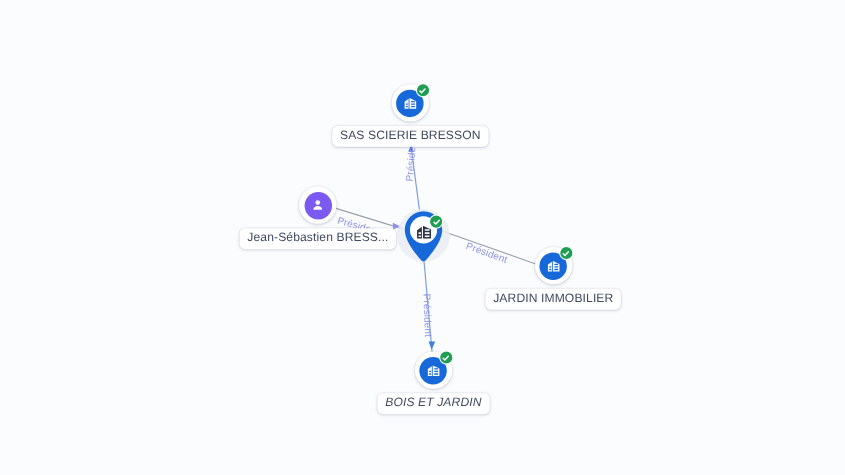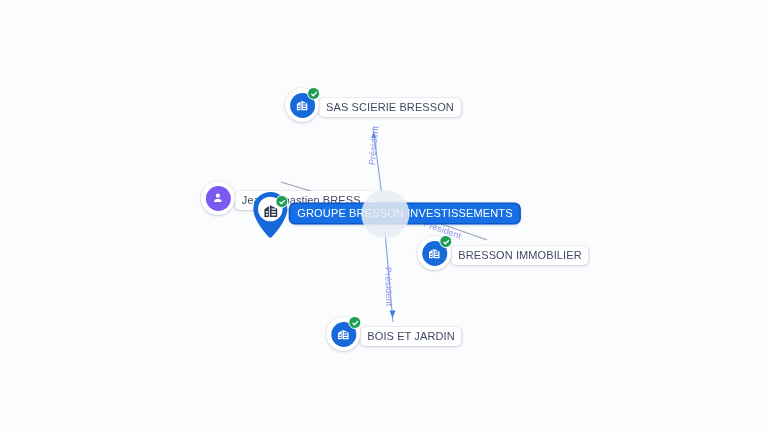--- a/index.html
+++ b/index.html
@@ -25,20 +25,21 @@
     top: 0;
     width: 768px;
     height: 432px;
   }
 
   
   .node {
     position: absolute;
     transform: translate(-50%, -50%);
     display: flex;
+    flex-direction: column;
     align-items: center;
   }
 
   
   .focus-halo {
     position: absolute;
     left: 50%;
     top: 50%;
     width: 48px;
     height: 48px;
@@ -217,24 +218,24 @@
         <svg width="14" height="14" viewBox="0 0 24 24" aria-hidden="true">
           <path fill="#ffffff" d="M3 21V10.2l6.2-4.4V21H3zm7.6 0V4.6L21 9.4V21h-10.4zM5 19h3v-2H5v2zm0-4h3v-2H5v2zm8 4h6v-2h-6v2zm0-4h6v-2h-6v2zm0-4h6V9h-6v2z"></path>
         </svg>
       </div>
       <span class="badge on-chip">
         <svg width="8" height="8" viewBox="0 0 24 24" aria-hidden="true">
           <path fill="none" stroke="#ffffff" stroke-width="4" stroke-linecap="round" stroke-linejoin="round" d="M5 12.5l4.6 4.6L19 7"></path>
         </svg>
       </span>
     </div>
-    <div class="label">BRESSON IMMOBILIER</div>
-  </div>
-
-  <div class="node" style="left:394px; top:334px;">
+    <div class="label">JARDIN IMMOBILIER</div>
+  </div>
+
+  <div class="node" style="left:394px; top:348px;font-style:italic;">
     <div class="chip">
       <div class="disc company">
         <svg width="14" height="14" viewBox="0 0 24 24" aria-hidden="true">
           <path fill="#ffffff" d="M3 21V10.2l6.2-4.4V21H3zm7.6 0V4.6L21 9.4V21h-10.4zM5 19h3v-2H5v2zm0-4h3v-2H5v2zm8 4h6v-2h-6v2zm0-4h6v-2h-6v2zm0-4h6V9h-6v2z"></path>
         </svg>
       </div>
       <span class="badge on-chip">
         <svg width="8" height="8" viewBox="0 0 24 24" aria-hidden="true">
           <path fill="none" stroke="#ffffff" stroke-width="4" stroke-linecap="round" stroke-linejoin="round" d="M5 12.5l4.6 4.6L19 7"></path>
         </svg>
@@ -254,16 +255,15 @@
         <svg width="17" height="17" viewBox="0 0 24 24" aria-hidden="true">
           <path fill="#2e3748" d="M3 21V10.2l6.2-4.4V21H3zm7.6 0V4.6L21 9.4V21h-10.4zM5 19h3v-2H5v2zm0-4h3v-2H5v2zm8 4h6v-2h-6v2zm0-4h6v-2h-6v2zm0-4h6V9h-6v2z"></path>
         </svg>
       </span>
       <span class="badge on-pin">
         <svg width="8" height="8" viewBox="0 0 24 24" aria-hidden="true">
           <path fill="none" stroke="#ffffff" stroke-width="4" stroke-linecap="round" stroke-linejoin="round" d="M5 12.5l4.6 4.6L19 7"></path>
         </svg>
       </span>
     </div>
-    <div class="label selected" style="margin-top:-6px;">GROUPE BRESSON INVESTISSEMENTS</div>
   </div>
 
 </div>
 
 </body></html>

